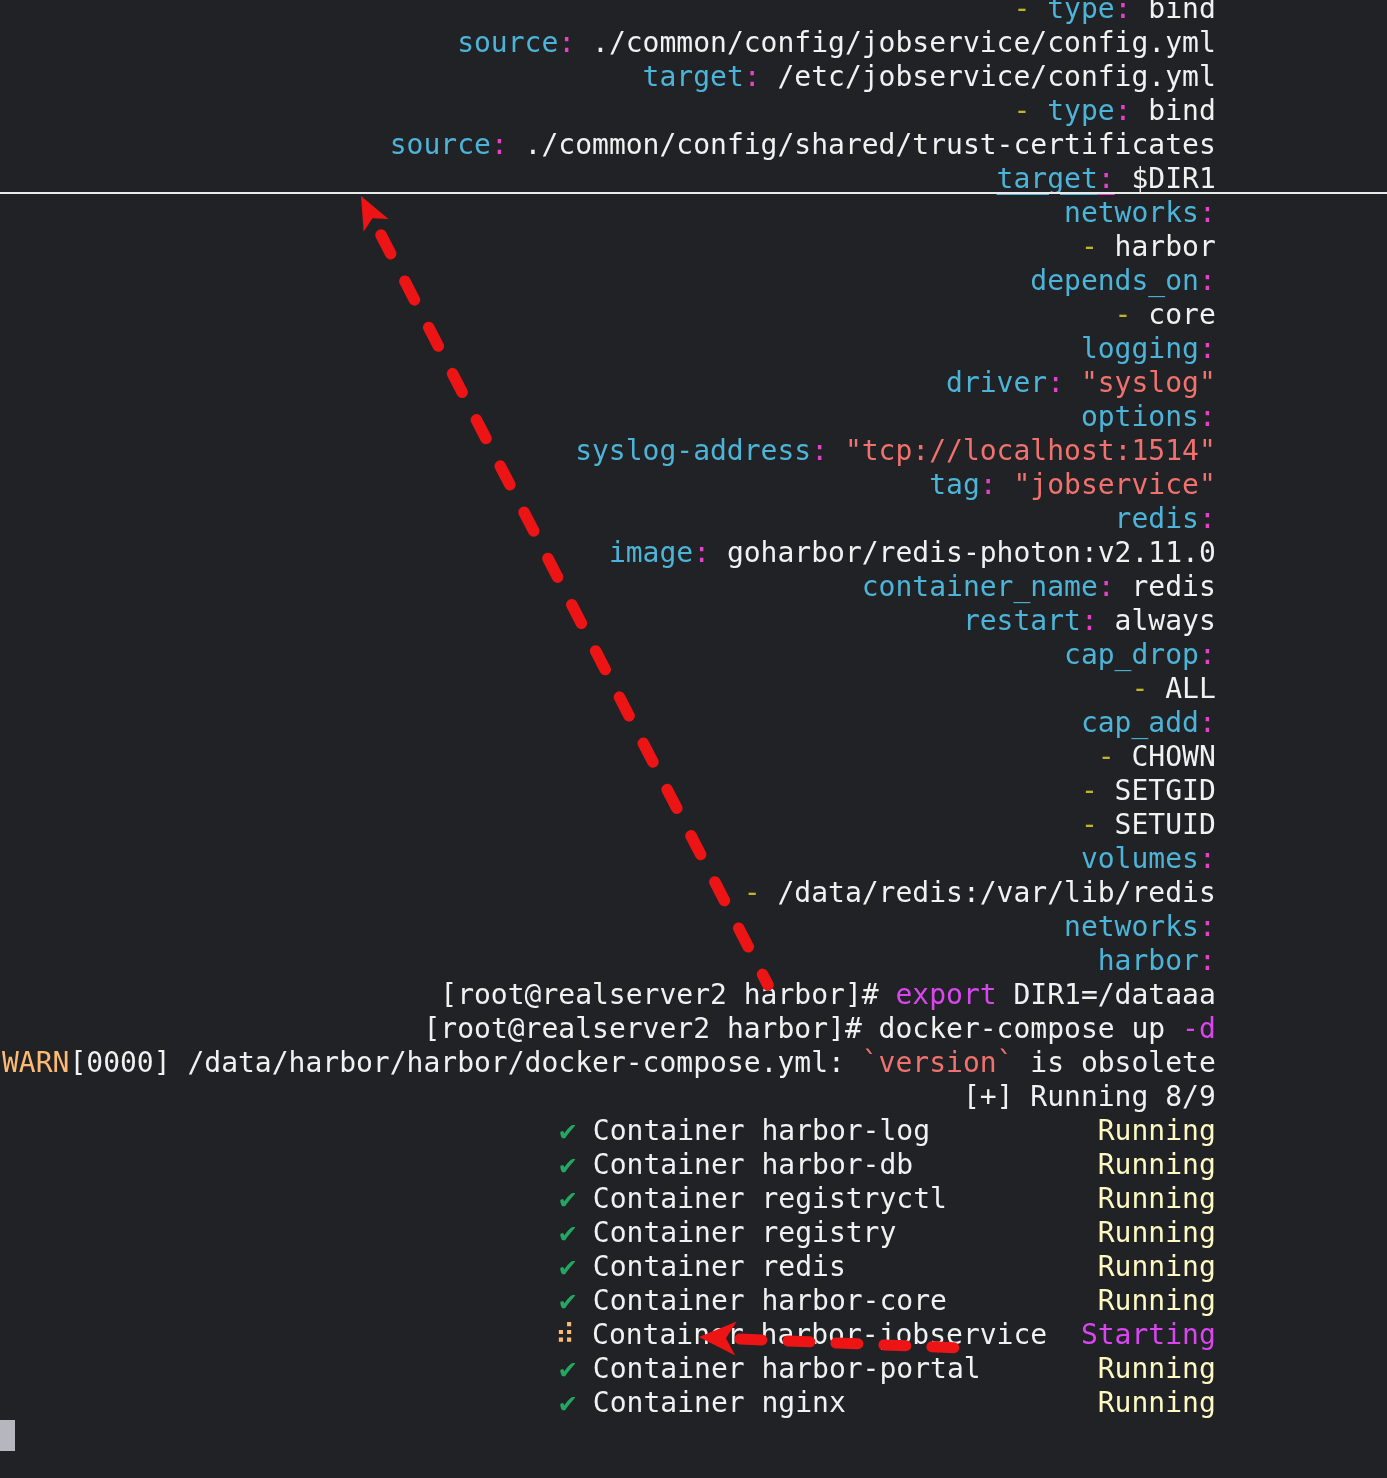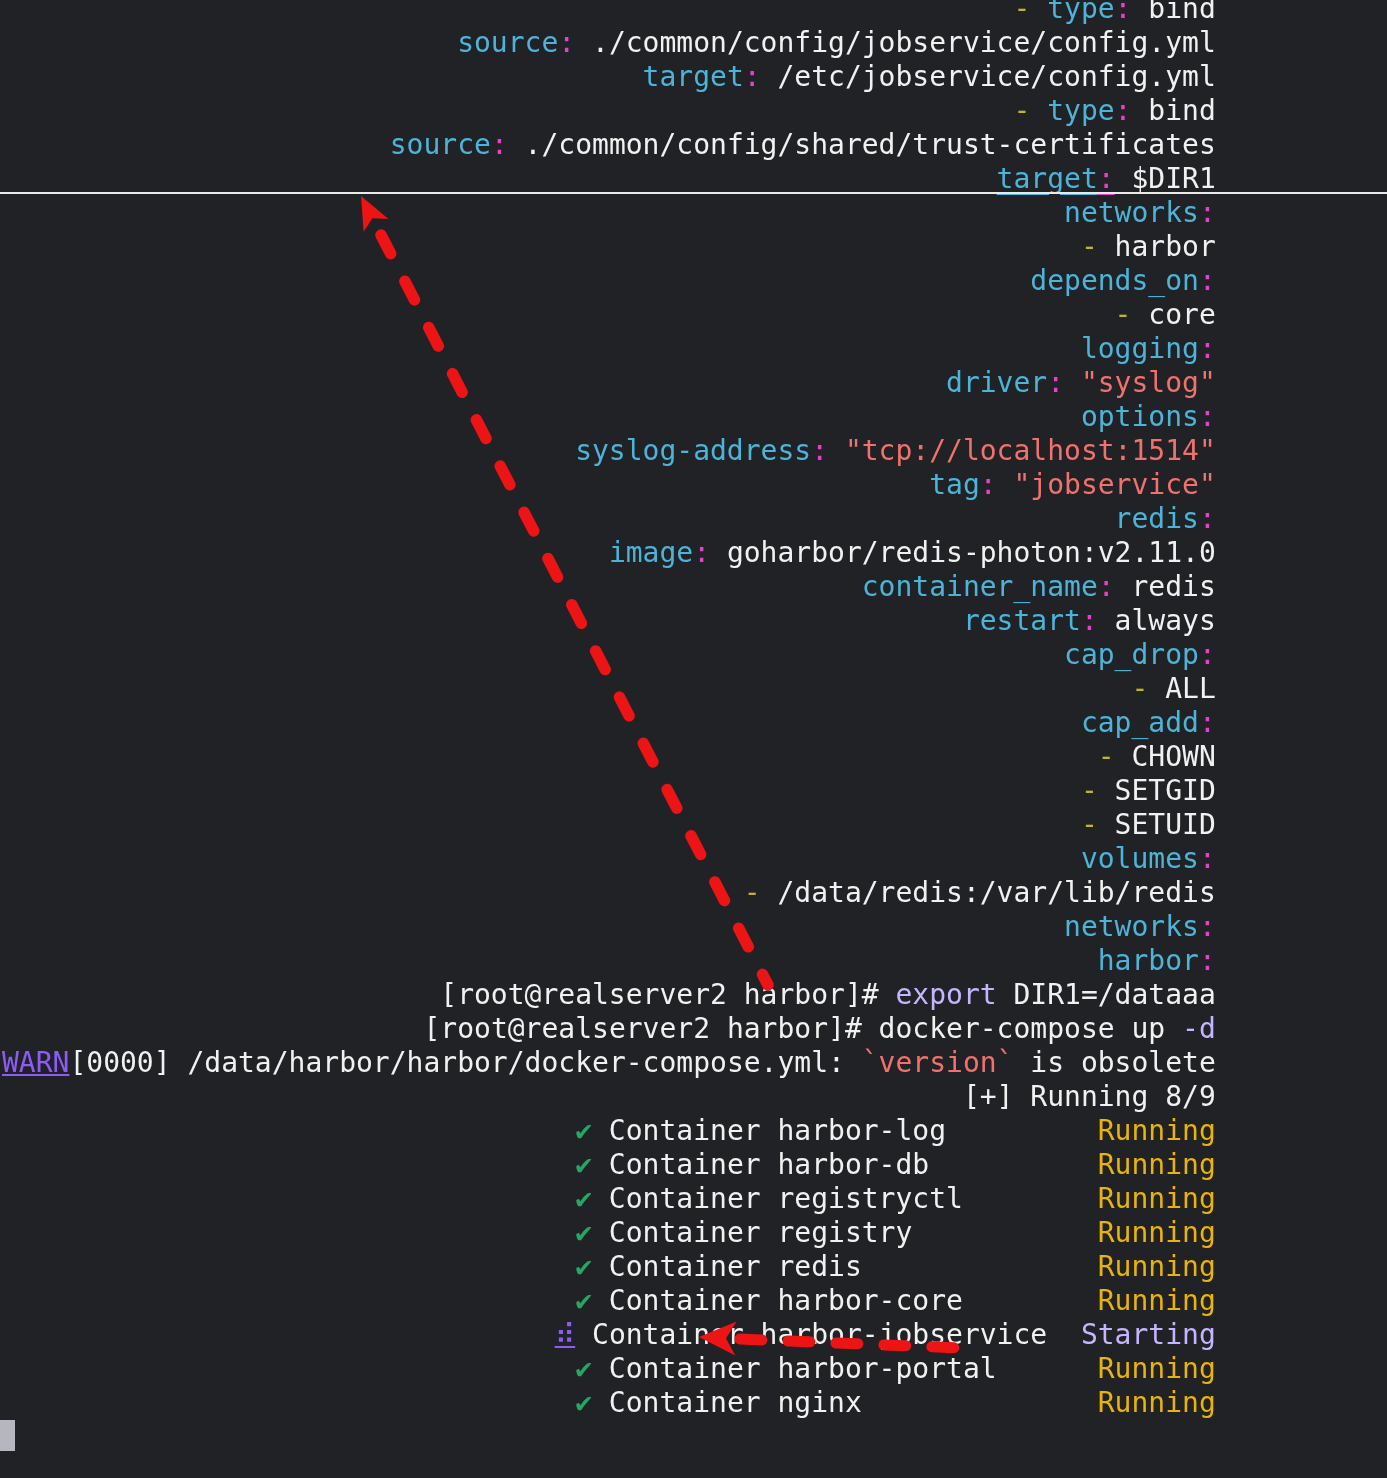--- a/index.html
+++ b/index.html
@@ -20,24 +20,24 @@
     position: absolute; top: -8px; left: 2px;
     white-space: pre;
     font-family: inherit; font-size: inherit; line-height: inherit;
   }
   .line { height: 34px; }
   .w  { color: #f1f1f1; }
   .k  { color: #4cb4d8; }
   .p  { color: #e840cc; }
   .d  { color: #c2b42a; }
   .s  { color: #f0716d; }
-  .y  { color: #8b5cf6; text-decoration: underline; }
-  .g  { color: #eab308; }
+  .y  { color: #fdba74; }
+  .g  { color: #fef9c3; margin-left: 16px; }
   .gc { color: #23a863; }
-  .b  { color: #c4b5fd; }
+  .b  { color: #d946ef; }
   .ku { color: #4cb4d8; text-decoration: underline; text-decoration-thickness: 2px; text-underline-offset: 5px; }
   .pu { color: #e840cc; text-decoration: underline; text-decoration-thickness: 2px; text-underline-offset: 5px; }
   #separator {
     position: absolute; left: 0; top: 192px;
     width: 1387px; height: 2px;
     background: #eaeaea;
   }
   #cursor {
     position: absolute; left: 0; top: 1420px;
     width: 15px; height: 31px;

